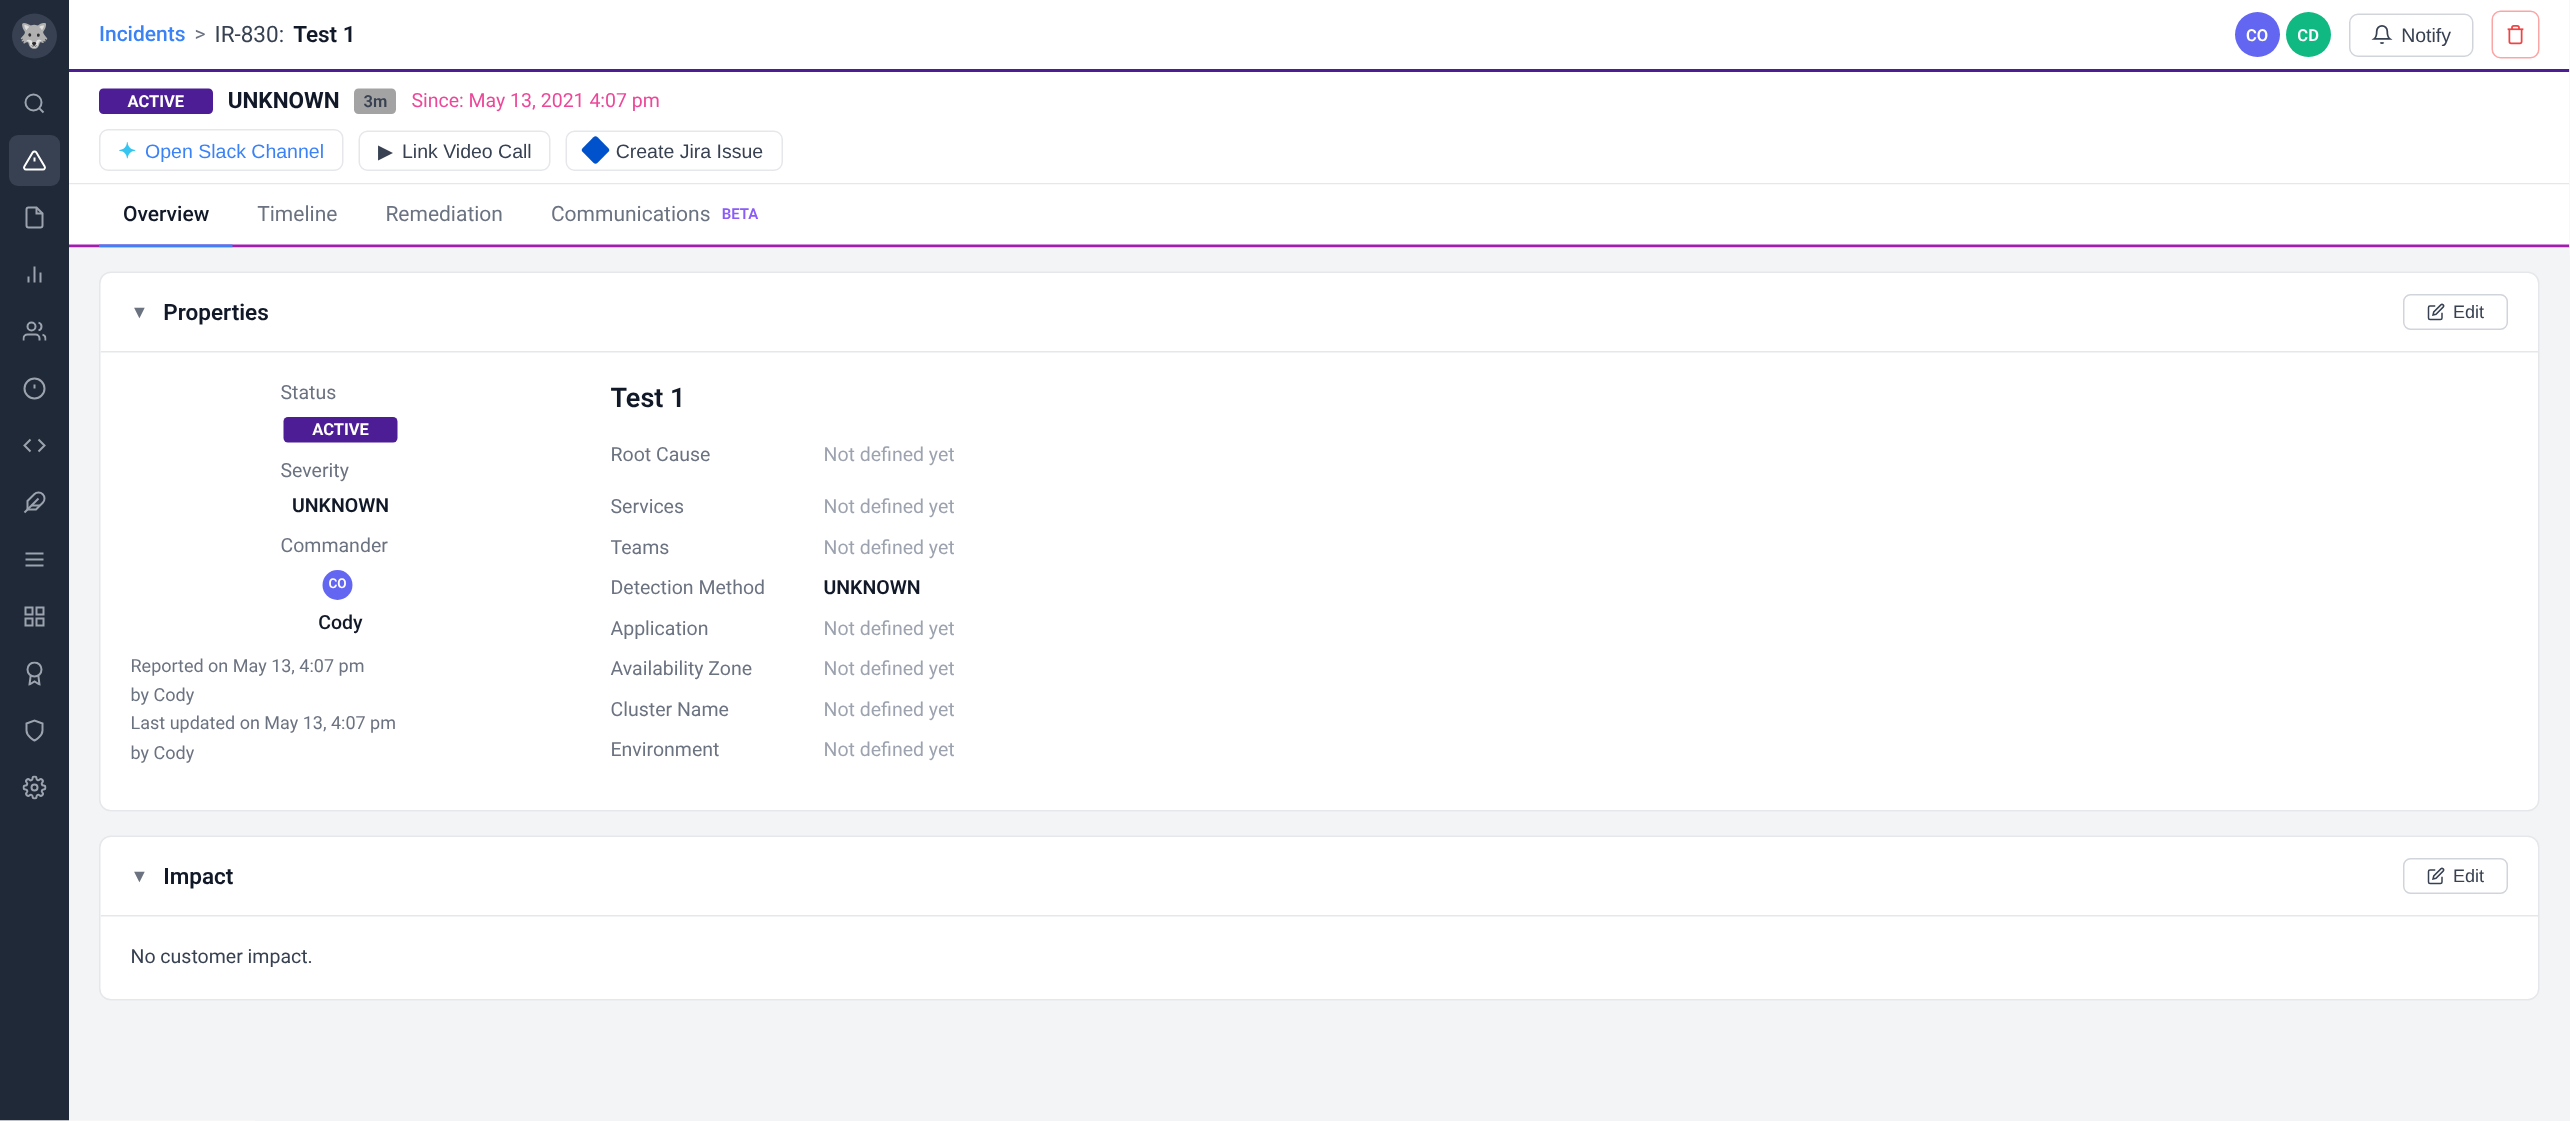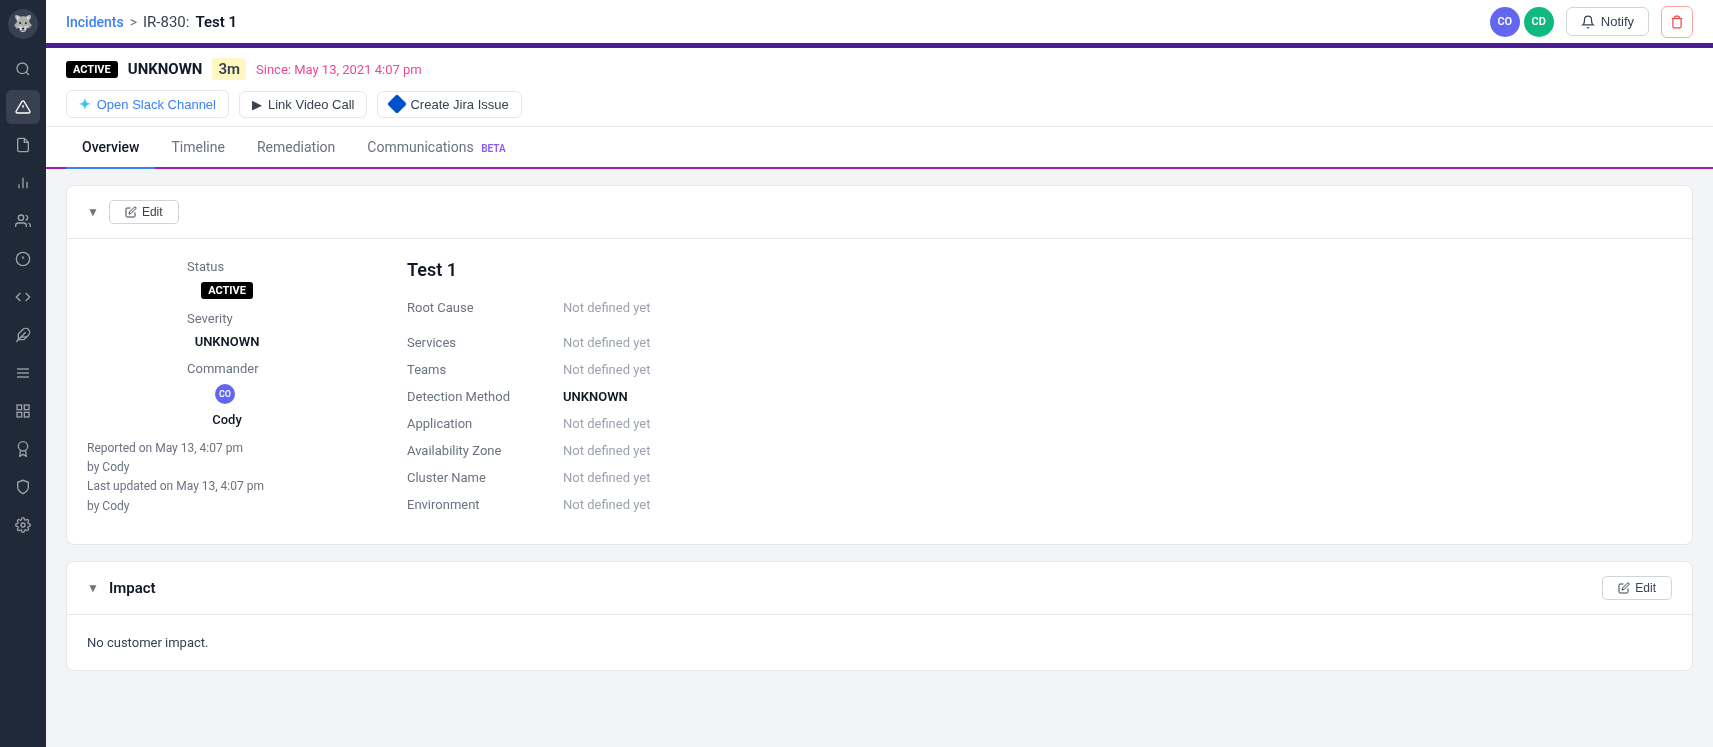--- a/index.html
+++ b/index.html
@@ -43,21 +43,21 @@
       background: #fff;
     }
 
     
     .header {
       display: flex;
       align-items: center;
       justify-content: space-between;
       padding: 0 20px;
       height: 48px;
-      border-bottom: 5px solid #4c1d95;
+      border-bottom: 2px solid #4c1d95;
       background: #fff;
     }
     .header-left {
       display: flex;
       align-items: center;
       gap: 6px;
       font-size: 14px;
     }
     .breadcrumb-incidents {
       color: #3b82f6;
@@ -126,37 +126,37 @@
       background: #fff;
       border-bottom: 1px solid #e5e7eb;
     }
     .status-row {
       display: flex;
       align-items: center;
       gap: 10px;
       margin-bottom: 10px;
     }
     .badge-active {
-      background: #000000;
+      background: #4c1d95;
       color: #fff;
       font-size: 11px;
       font-weight: 700;
-      padding: 2px 7px;
+      padding: 2px 19px;
       border-radius: 3px;
       text-align: right;
     }
     .status-unknown {
       font-size: 15px;
       font-weight: 700;
       color: #111827;
     }
     .time-badge {
-      background: #fef9c3;
+      background: #a3a3a3;
       color: #374151;
-      font-size: 15px;
+      font-size: 11px;
       font-weight: 600;
       padding: 2px 6px;
       border-radius: 3px;
     }
     .since-text {
       font-size: 13px;
       color: #ec4899;
     }
     .action-row {
       display: flex;
@@ -302,21 +302,21 @@
     }
     .incident-title {
       font-size: 18px;
       font-weight: 600;
       color: #111827;
       margin-bottom: 20px;
     }
     .detail-row {
       display: flex;
       align-items: flex-end;
-      gap: 26px;
+      gap: 12px;
       margin-bottom: 12px;
       font-size: 13px;
     }
     .detail-label {
       color: #6b7280;
       min-width: 130px;
       flex-shrink: 0;
     }
     .detail-value-italic {
       color: #9ca3af;
@@ -511,20 +511,21 @@
       <span>Communications</span>
       <span class="beta-badge">BETA</span>
     </div>
   </div>
 
   <div class="content">
 
     <div class="section">
       <div class="section-header">
         <span class="chevron-icon">▼</span>
+        <span class="section-title">Properties</span>
         <button class="edit-btn">
           <svg width="12" height="12" viewBox="0 0 24 24" fill="none" stroke="currentColor" stroke-width="2">
               <path d="M11 4H4a2 2 0 0 0-2 2v14a2 2 0 0 0 2 2h14a2 2 0 0 0 2-2v-7"></path>
               <path d="M18.5 2.5a2.121 2.121 0 0 1 3 3L12 15l-4 1 1-4 9.5-9.5z"></path>
             </svg>
           <span>Edit</span>
         </button>
       </div>
       <div class="properties-body">
         <div class="properties-left">

